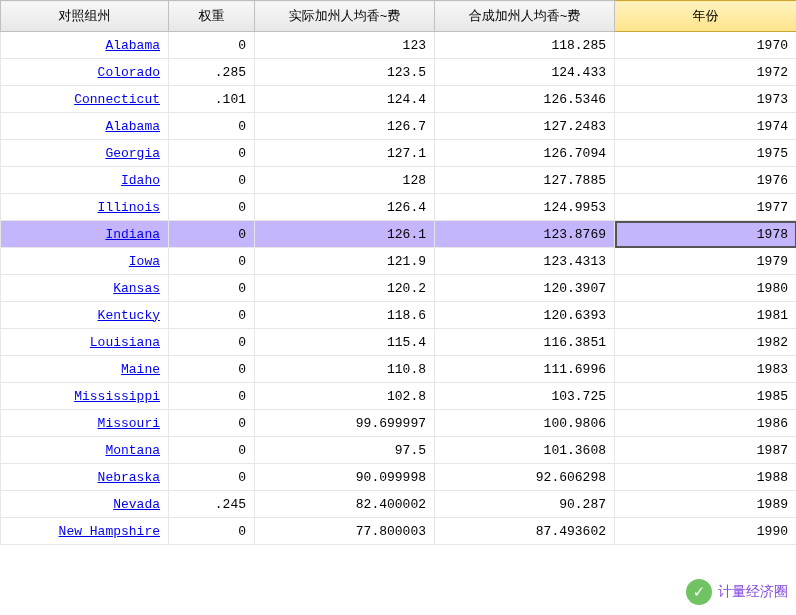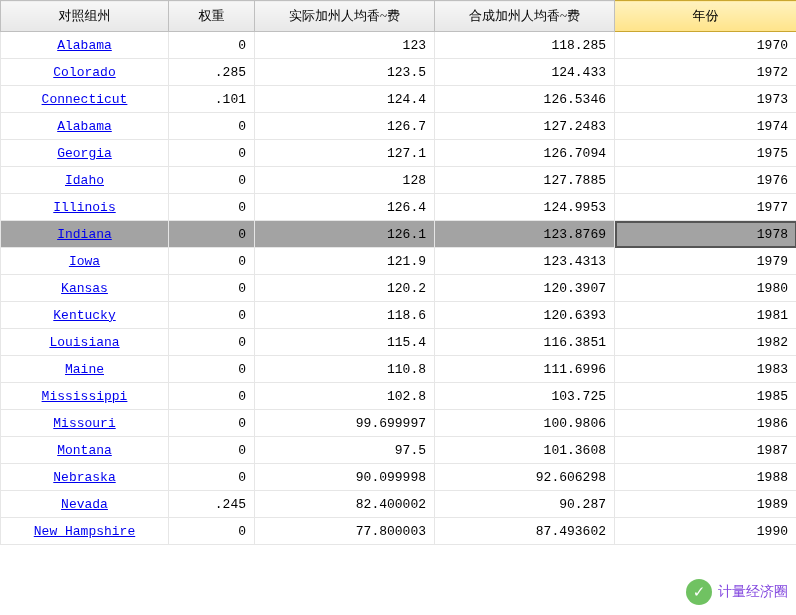--- a/index.html
+++ b/index.html
@@ -16,43 +16,41 @@
     table-layout: fixed;
   }
   .header-row td {
     background: linear-gradient(to bottom, #f7f7f7 0%, #e8e8e8 100%);
     border: 1px solid #bfbfbf;
     text-align: center;
     padding: 6px 8px;
     font-size: 13px;
     color: #000;
     height: 26px;
-    font-family: Liberation Serif, serif;
   }
   .header-row td.selected {
     background: linear-gradient(to bottom, #fff2bf 0%, #ffe48a 100%);
     border: 1px solid #c9a631;
   }
   .data-row td {
     border: 1px solid #e6e6e6;
     padding: 0 8px;
     height: 27px;
     text-align: right;
     font-family: "Courier New", monospace;
     font-size: 13px;
     color: #000;
   }
   .data-row td.state-cell {
     color: #0000EE;
     text-decoration: underline;
     font-family: "Courier New", monospace;
-    text-align: center;
   }
   .data-row.highlight td {
-    background: #a3a3a3;
+    background: #c4b5fd;
   }
   .col-state    { width: 168px; }
   .col-weight   { width: 86px;  }
   .col-actual   { width: 180px; }
   .col-synth    { width: 180px; }
   .col-year     { width: 182px; }
   .cell-sel {
     outline: 2px solid #555;
     outline-offset: -2px;
   }

